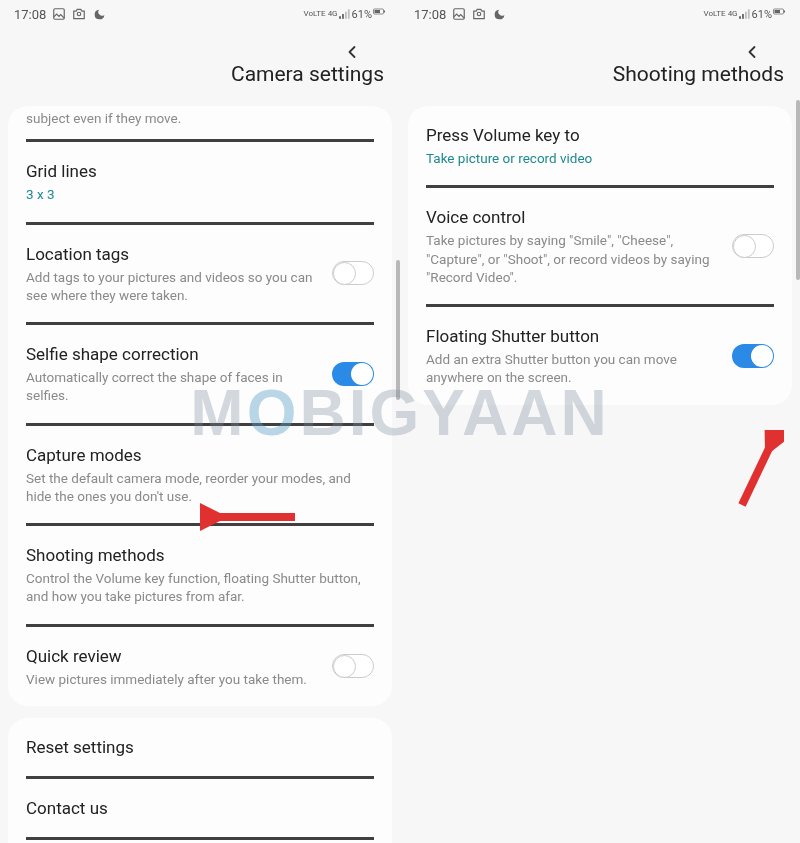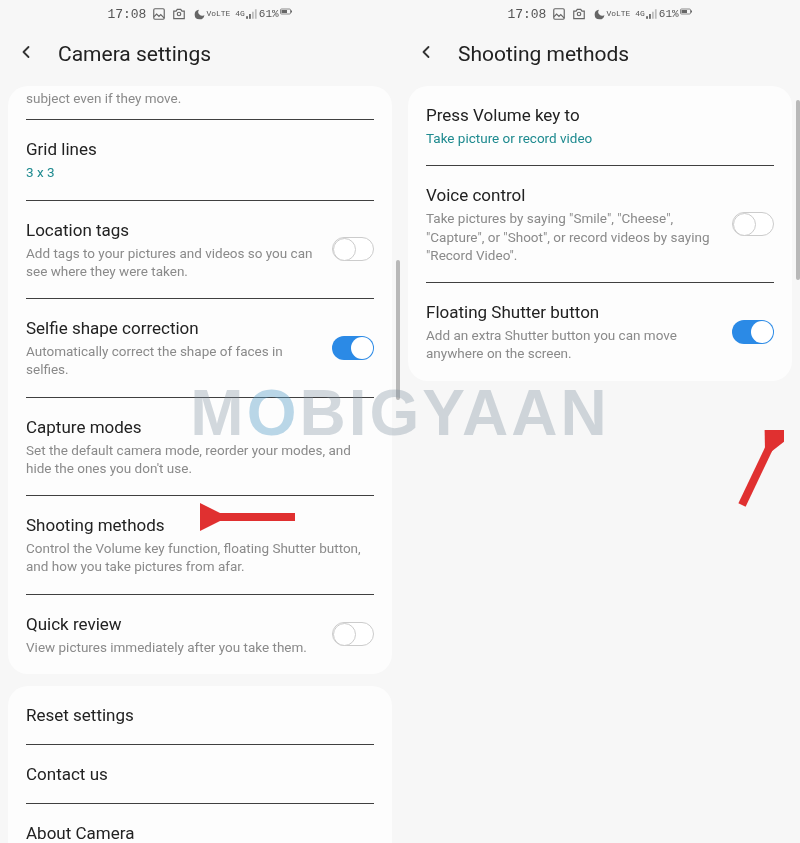--- a/index.html
+++ b/index.html
@@ -15,34 +15,34 @@
   .phone {
     width: 400px;
     height: 843px;
     background: #f7f7f7;
     position: relative;
     overflow: hidden;
   }
   .status-bar {
     height: 28px;
     display: flex;
-    justify-content: center;
+    justify-content: space-between;
     align-items: center;
     padding: 0 14px;
     font-size: 13px;
     color: #555;
-    font-family: Liberation Mono, monospace;
   }
   .status-left { display: flex; align-items: center; gap: 6px; }
   .status-right { display: flex; align-items: center; font-size: 11px; }
   .icon-sm { width: 14px; height: 14px; display: inline-flex; align-items: center; justify-content: center; }
   .header {
     display: flex;
-    align-items: flex-start;
+    align-items: flex-end;
     padding: 14px 16px 20px 16px;
+    flex-direction: column;
   }
   .back-icon {
     width: 20px;
     height: 20px;
     margin-right: 22px;
     display: flex;
     align-items: center;
     justify-content: center;
   }
   .header-title {
@@ -51,21 +51,21 @@
     font-weight: 400;
   }
   .card {
     background: #fdfdfd;
     border-radius: 20px;
     margin: 0 8px 12px 8px;
     padding: 0 18px;
   }
   .row {
     padding: 18px 0;
-    border-bottom: 1px solid #404040;
+    border-bottom: 3px solid #404040;
     display: flex;
     align-items: center;
     justify-content: space-between;
     gap: 10px;
   }
   .row:last-child { border-bottom: none; }
   .row-text { flex: 1; }
   .row-title {
     font-size: 17px;
     color: #222;

